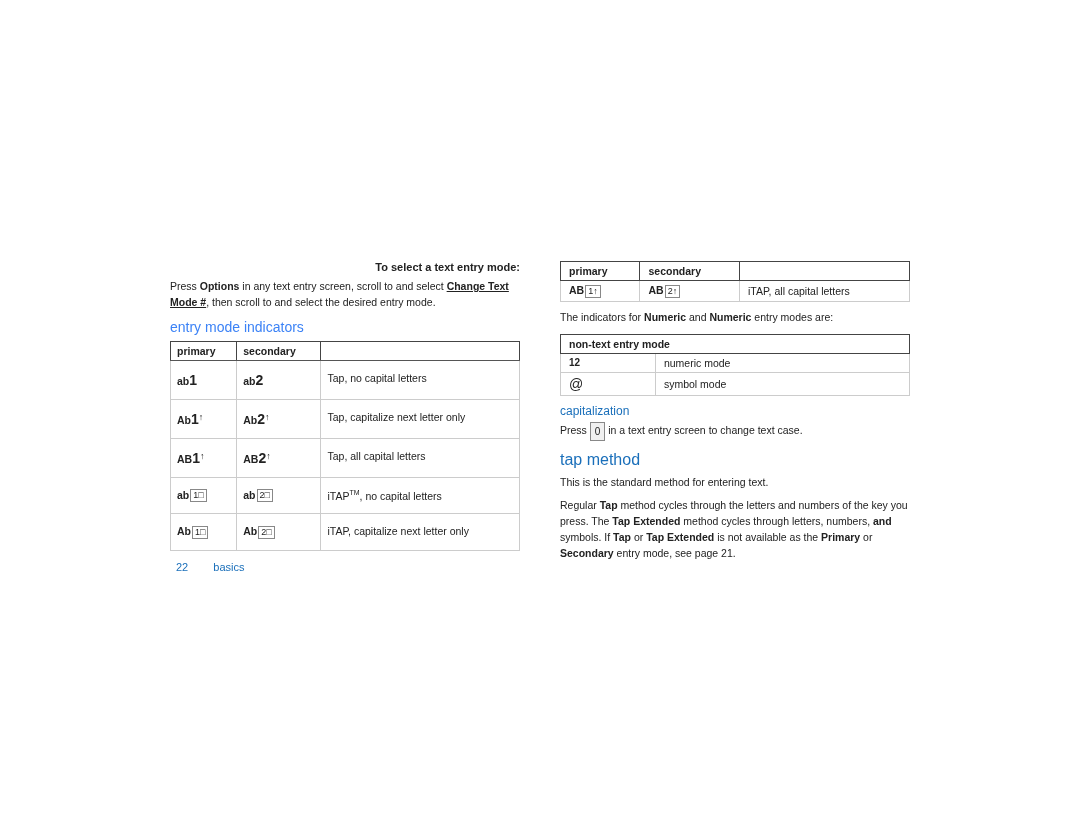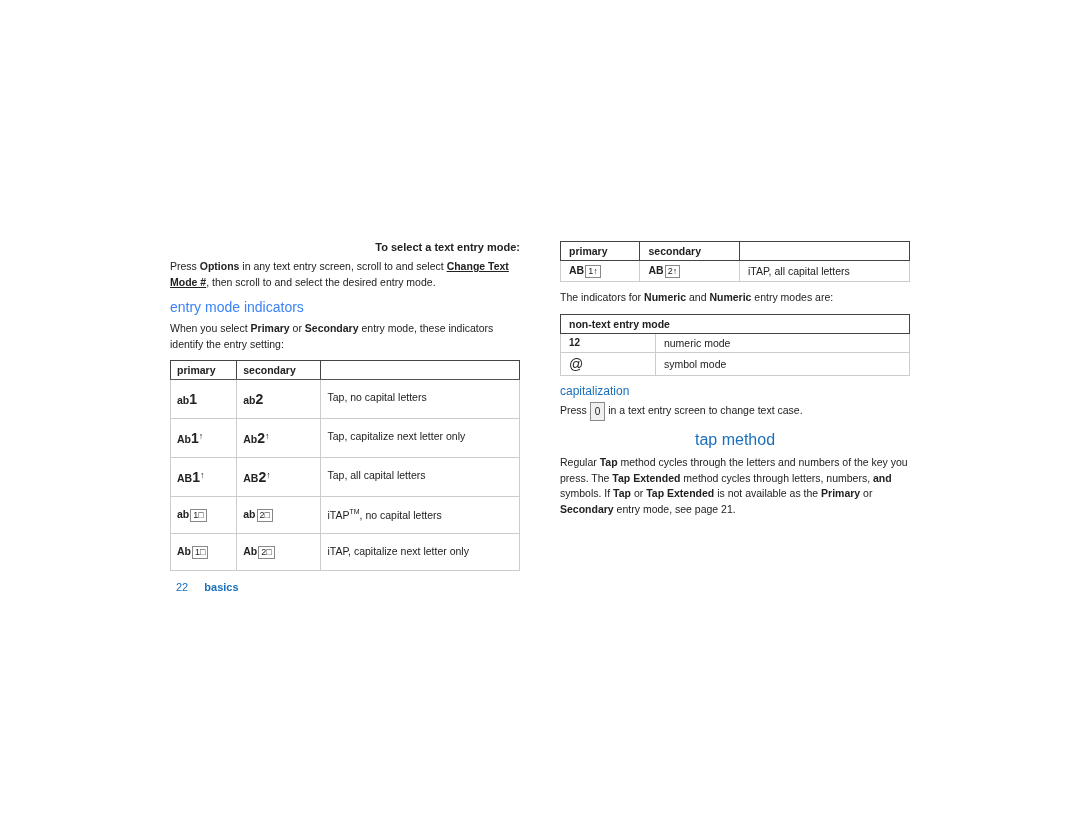--- a/index.html
+++ b/index.html
@@ -149,21 +149,20 @@
     .right-table td.at-sym {
       font-size: 14px;
     }
 
     .tap-method-title {
       color: #1a6fba;
       font-size: 16px;
       font-weight: normal;
       margin-bottom: 6px;
       margin-top: 10px;
-      text-align: center;
     }
 
     
     .key-box {
       display: inline-block;
       border: 1px solid #888;
       padding: 1px 4px;
       font-size: 10px;
       background: #f0f0f0;
       vertical-align: middle;
@@ -179,23 +178,20 @@
   <div class="left-col">
 
     <p class="bold-instruction">To select a text entry mode:</p>
 
     <p class="para">
       Press <strong>Options</strong> in any text entry screen, scroll to and select <strong><span class="underline">Change Text Mode #</span></strong>, then scroll to and select the desired entry mode.
     </p>
 
     <p class="section-title">entry mode indicators</p>
 
-    <p class="para">
-      When you select <strong>Primary</strong> or <strong>Secondary</strong> entry mode, these indicators identify the entry setting:
-    </p>
 
     <table class="entry-table">
       <thead>
         <tr>
           <th>primary</th>
           <th>secondary</th>
           <th></th>
         </tr>
       </thead>
       <tbody>
@@ -230,21 +226,21 @@
           <td>
             <strong>Ab</strong><span class="indicator-box">2□</span>
           </td>
           <td>iTAP, capitalize next letter only</td>
         </tr>
       </tbody>
     </table>
 
     <div class="page-number">
       <span>22</span>
-      <span style="color:#1a6fba; font-weight:bold; margin-left:13px;">basics</span>
+      <span style="color:#1a6fba; font-weight:normal; margin-left:22px;">basics</span>
     </div>
 
   </div>
 
   <div class="right-col">
 
     <table class="right-table">
       <thead>
         <tr>
           <th>primary</th>
@@ -286,18 +282,19 @@
         </tr>
       </tbody>
     </table>
 
     <p class="subsection-title">capitalization</p>
     <p class="para">
       Press <span class="key-box">0</span> in a text entry screen to change text case.
     </p>
 
     <p class="tap-method-title">tap method</p>
+    <p class="para">This is the standard method for entering text.</p>
     <p class="para">
       Regular <strong>Tap</strong> method cycles through the letters and numbers of the key you press. The <strong>Tap Extended</strong> method cycles through letters, numbers, <strong>and</strong> symbols. If <strong>Tap</strong> or <strong>Tap Extended</strong> is not available as the <strong>Primary</strong> or <strong>Secondary</strong> entry mode, see page 21.
     </p>
 
   </div>
 </div>
 
 </body></html>

